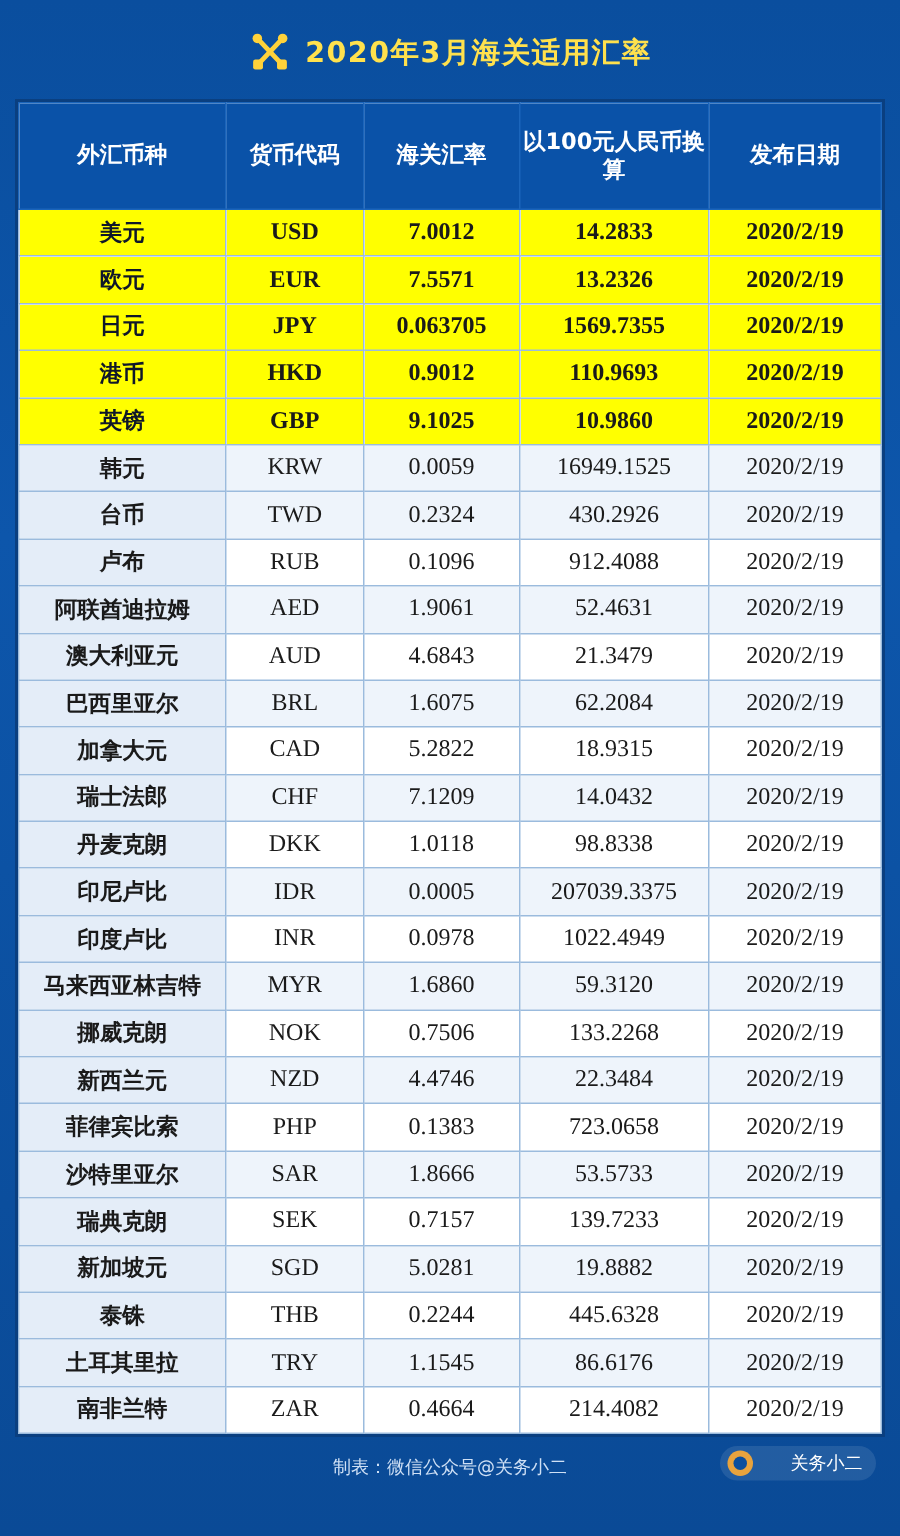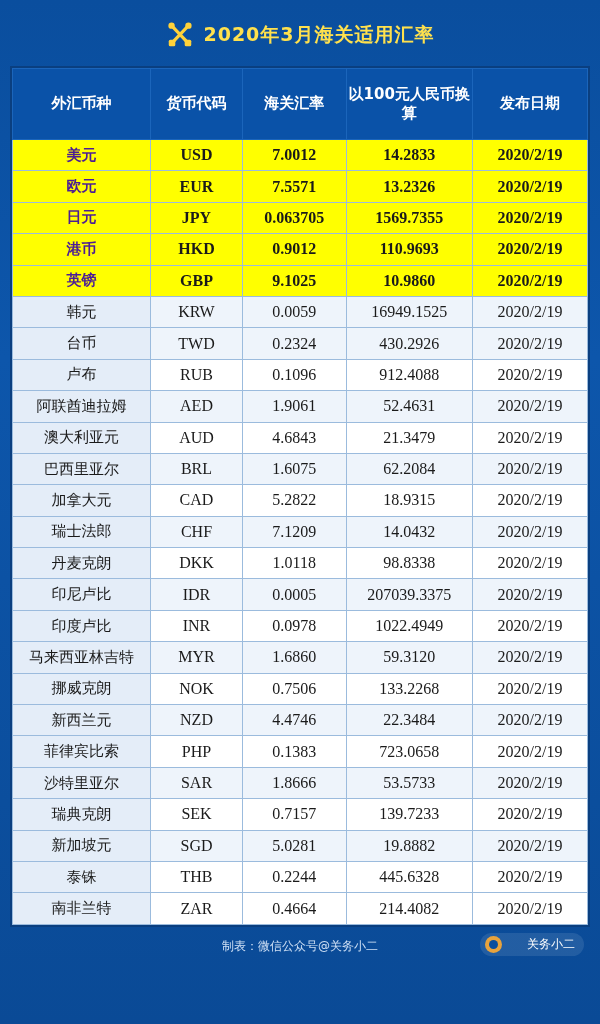--- a/index.html
+++ b/index.html
@@ -76,32 +76,32 @@
     height: 30.4px;
     text-align: center;
     font-size: 15px;
     color: #1a1a1a;
     padding: 0 2px;
     white-space: nowrap;
     overflow: hidden;
   }
   tbody td.name {
     font-family: "DejaVu Sans", "Liberation Sans", sans-serif;
-    font-weight: normal;
+    font-weight: bold;
     font-size: 15px;
   }
   tbody td.num {
     font-family: "Liberation Serif", serif;
     font-size: 16px;
   }
   tbody tr.highlight td {
     background: #ffff00;
     font-weight: bold;
   }
-  tbody tr.highlight td.name { color: #4c1d95; }
+  tbody tr.highlight td.name { color: #0f172a; }
   tbody tr.odd td { background: #ffffff; }
   tbody tr.even td { background: #eef4fb; }
   tbody tr.odd td.name,
   tbody tr.even td.name { background: #e4edf8; }
   tbody tr.highlight td.name { background: #ffff00; }
 
   
   .footer {
     position: relative;
     height: 40px;
@@ -347,20 +347,27 @@
             <td class="num">19.8882</td>
             <td class="num">2020/2/19</td>
           </tr>
           <tr class="odd">
             <td class="name">泰铢</td>
             <td class="num">THB</td>
             <td class="num">0.2244</td>
             <td class="num">445.6328</td>
             <td class="num">2020/2/19</td>
           </tr>
+          <tr class="even">
+            <td class="name">土耳其里拉</td>
+            <td class="num">TRY</td>
+            <td class="num">1.1545</td>
+            <td class="num">86.6176</td>
+            <td class="num">2020/2/19</td>
+          </tr>
           <tr class="odd">
             <td class="name">南非兰特</td>
             <td class="num">ZAR</td>
             <td class="num">0.4664</td>
             <td class="num">214.4082</td>
             <td class="num">2020/2/19</td>
           </tr>
         </tbody>
     </table>
   </div>

